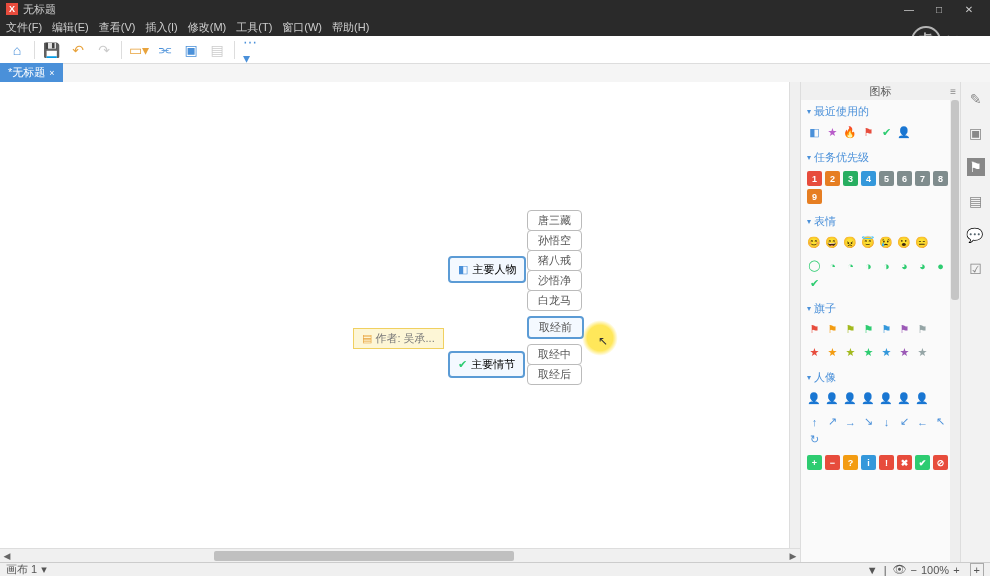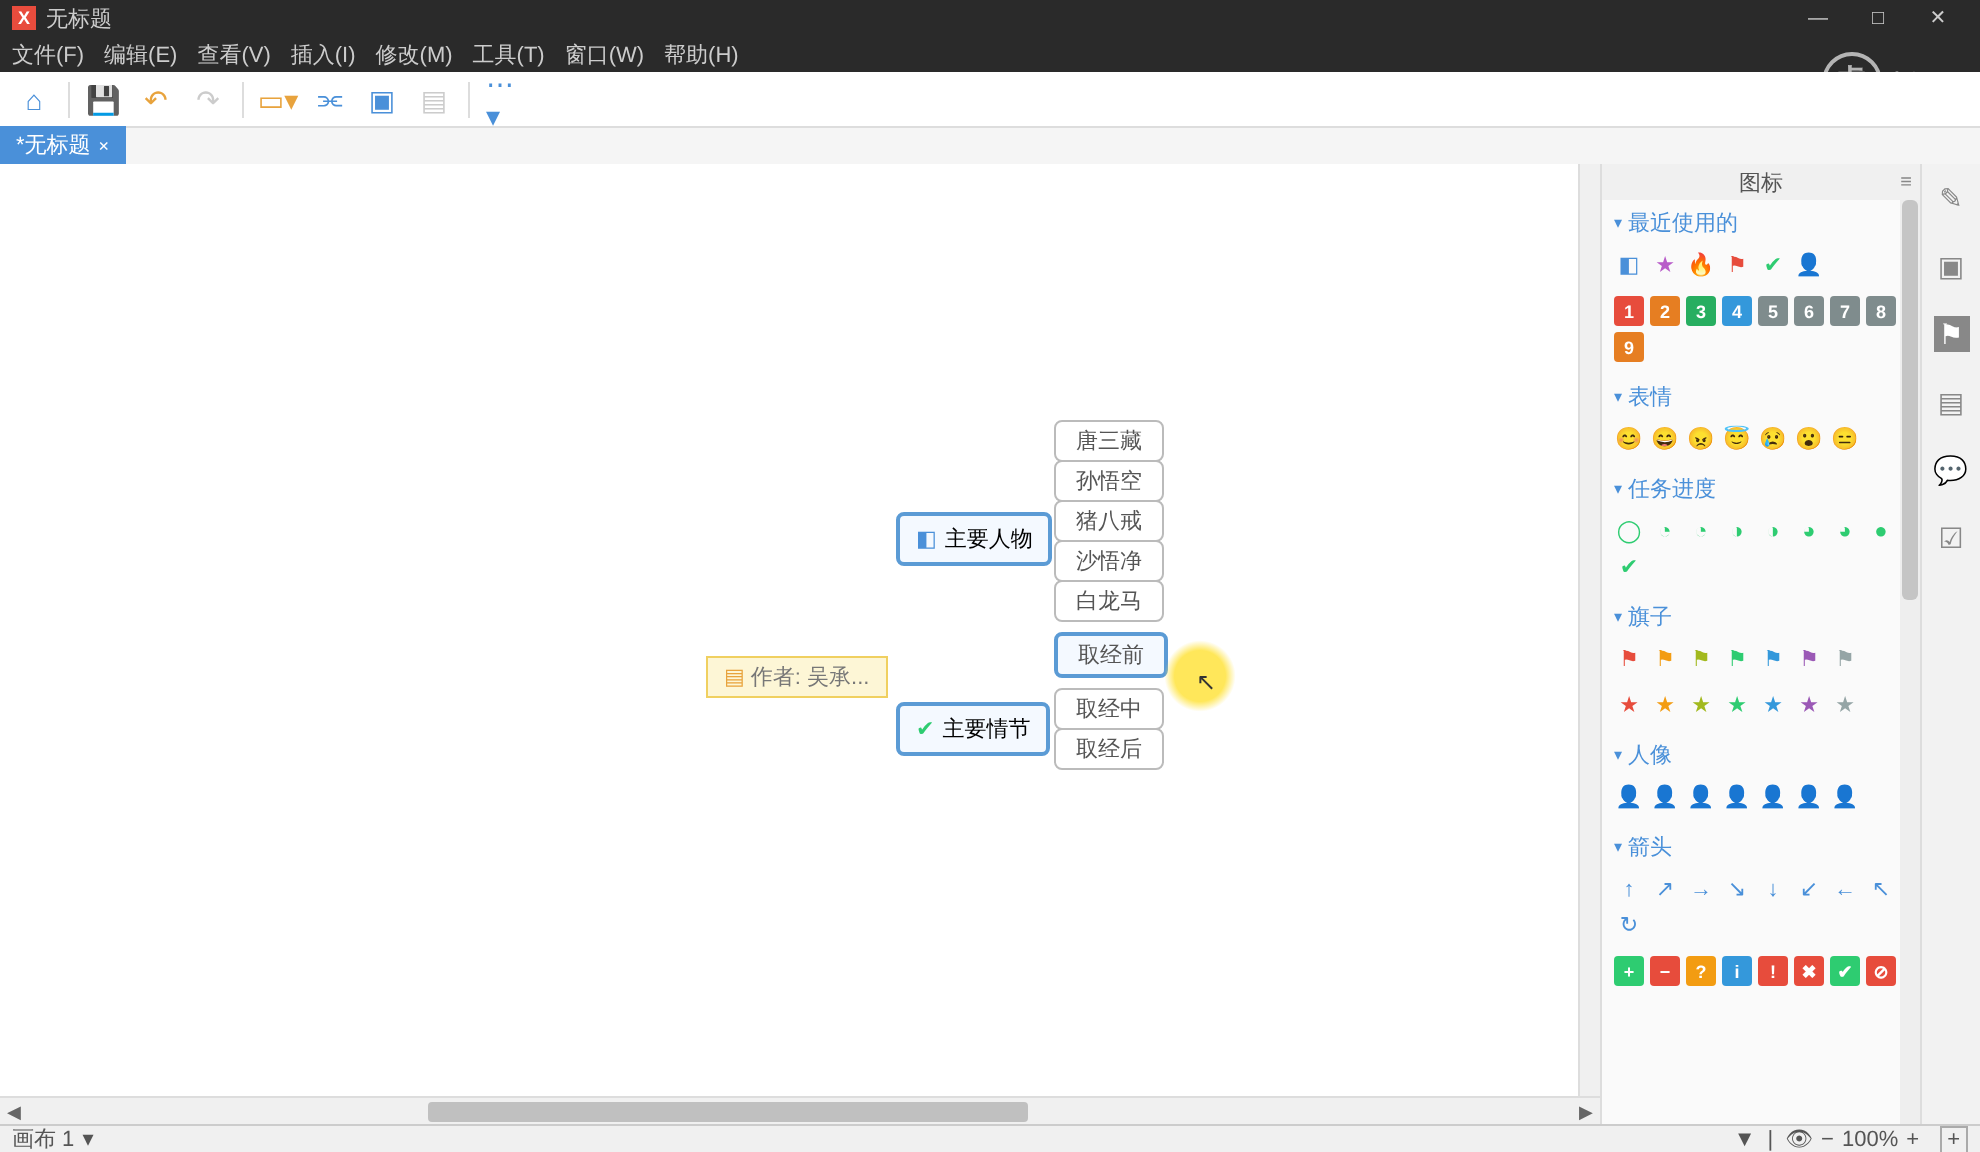--- a/index.html
+++ b/index.html
@@ -162,20 +162,23 @@
         </div>
       <div class="icon-row">
         <div class="picon" style="color:#4a90d9">◧</div>
         <div class="picon" style="color:#b85cc9">★</div>
         <div class="picon" style="color:#f39c12">🔥</div>
         <div class="picon" style="color:#e74c3c">⚑</div>
         <div class="picon" style="color:#2ecc71">✔</div>
         <div class="picon" style="color:#4a90d9">👤</div>
       </div>
 
+      <div class="section-h">
+          <span>任务优先级</span>
+        </div>
       <div class="icon-row">
         <div class="picon sq" style="background:#e74c3c">1</div>
         <div class="picon sq" style="background:#e67e22">2</div>
         <div class="picon sq" style="background:#27ae60">3</div>
         <div class="picon sq" style="background:#3498db">4</div>
         <div class="picon sq" style="background:#7f8c8d">5</div>
         <div class="picon sq" style="background:#7f8c8d">6</div>
         <div class="picon sq" style="background:#7f8c8d">7</div>
         <div class="picon sq" style="background:#7f8c8d">8</div>
         <div class="picon sq" style="background:#e67e22">9</div>
@@ -187,23 +190,20 @@
       <div class="icon-row">
         <div class="picon">😊</div>
         <div class="picon">😄</div>
         <div class="picon">😠</div>
         <div class="picon">😇</div>
         <div class="picon">😢</div>
         <div class="picon">😮</div>
         <div class="picon">😑</div>
       </div>
 
-      <div class="section-h">
-          <span>任务进度</span>
-        </div>
       <div class="icon-row">
         <div class="picon" style="color:#2ecc71">◯</div>
         <div class="picon" style="color:#2ecc71">◔</div>
         <div class="picon" style="color:#2ecc71">◔</div>
         <div class="picon" style="color:#2ecc71">◑</div>
         <div class="picon" style="color:#2ecc71">◑</div>
         <div class="picon" style="color:#2ecc71">◕</div>
         <div class="picon" style="color:#2ecc71">◕</div>
         <div class="picon" style="color:#2ecc71">●</div>
         <div class="picon" style="color:#2ecc71">✔</div>
@@ -238,23 +238,20 @@
       <div class="icon-row">
         <div class="picon" style="color:#e74c3c">👤</div>
         <div class="picon" style="color:#f39c12">👤</div>
         <div class="picon" style="color:#a2b91e">👤</div>
         <div class="picon" style="color:#2ecc71">👤</div>
         <div class="picon" style="color:#3498db">👤</div>
         <div class="picon" style="color:#9b59b6">👤</div>
         <div class="picon" style="color:#95a5a6">👤</div>
       </div>
 
-      <div class="section-h">
-          <span>箭头</span>
-        </div>
       <div class="icon-row">
         <div class="picon" style="color:#4a90d9">↑</div>
         <div class="picon" style="color:#4a90d9">↗</div>
         <div class="picon" style="color:#4a90d9">→</div>
         <div class="picon" style="color:#4a90d9">↘</div>
         <div class="picon" style="color:#4a90d9">↓</div>
         <div class="picon" style="color:#4a90d9">↙</div>
         <div class="picon" style="color:#4a90d9">←</div>
         <div class="picon" style="color:#4a90d9">↖</div>
         <div class="picon" style="color:#4a90d9">↻</div>

